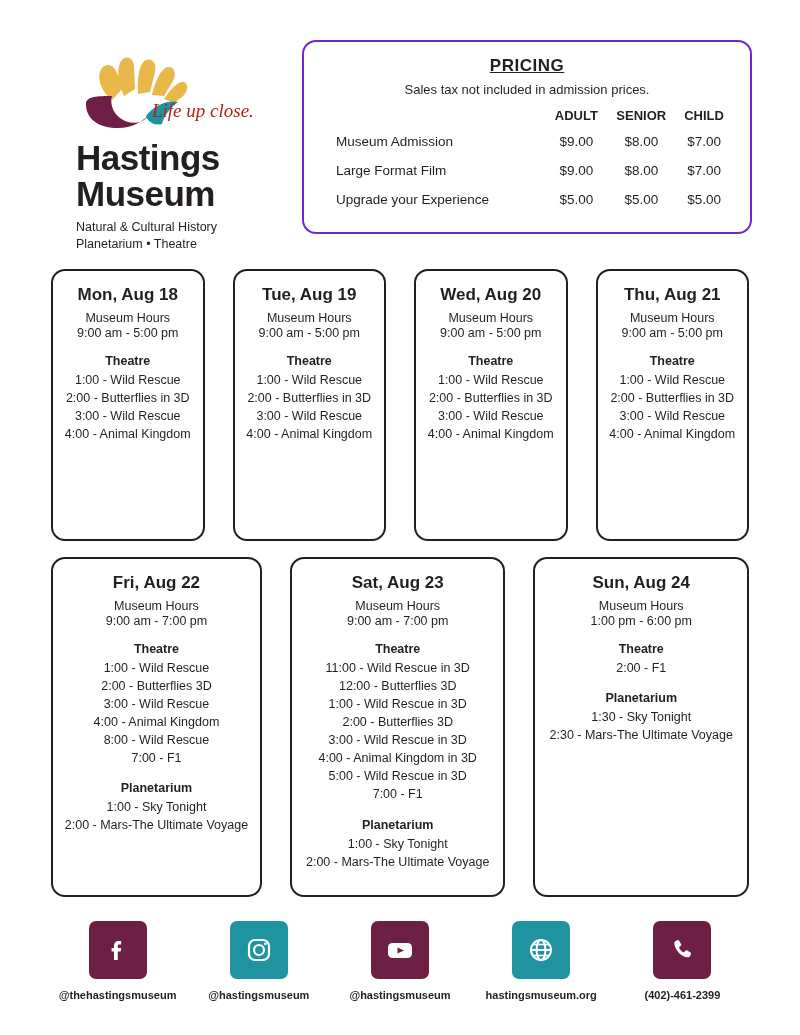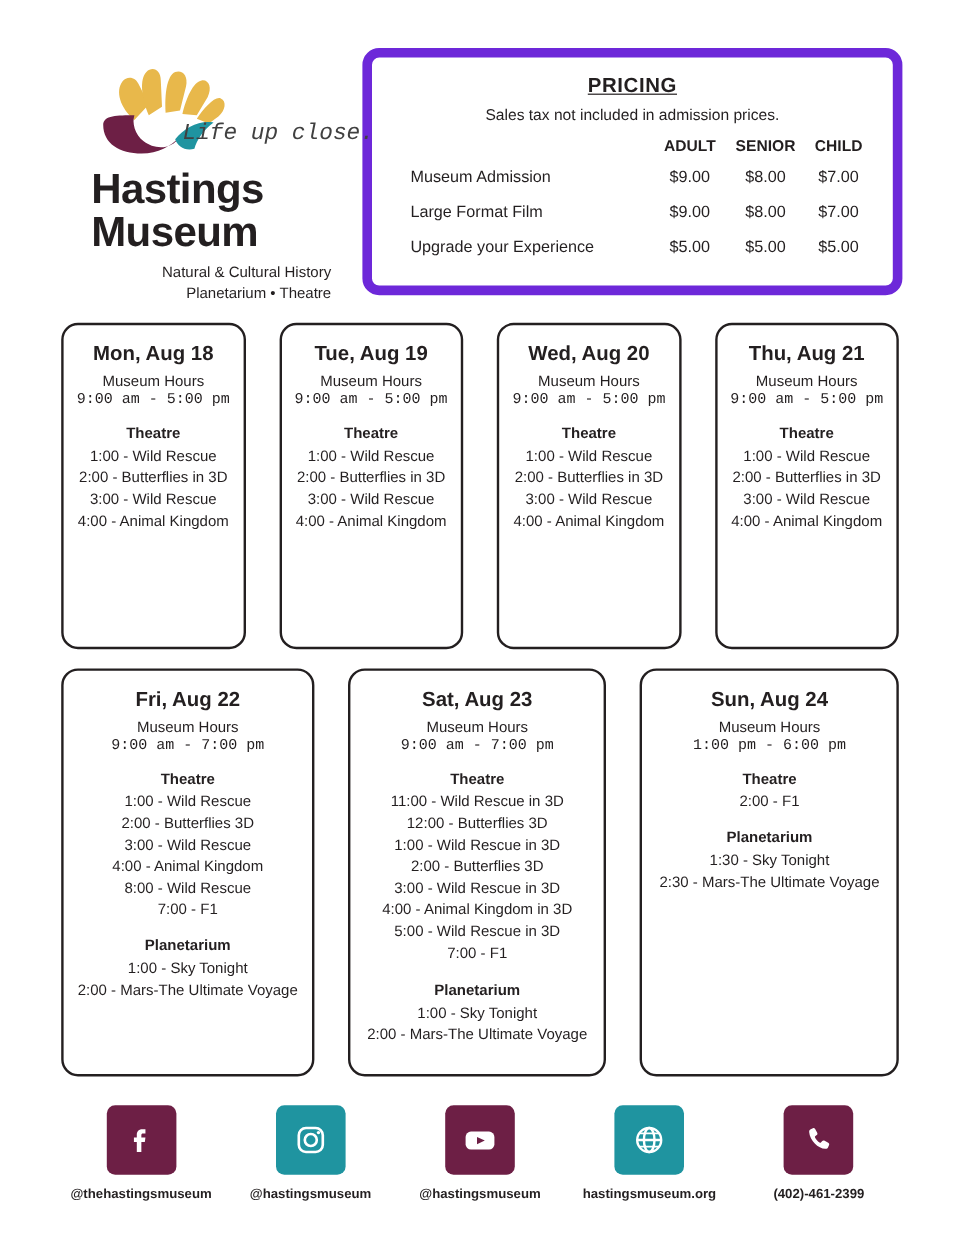--- a/index.html
+++ b/index.html
@@ -39,49 +39,49 @@
     width: 96px; height: 50px;
   }
   .swoosh {
     position: absolute;
     left: 0px; top: 40px;
     width: 112px; height: 36px;
   }
   .tagline {
     position: absolute;
     left: 68px; top: 46px;
-    font-family: Liberation Mono, monospace;
+    font-family: Liberation Serif, serif;
     font-style: italic;
     font-size: 19px;
-    color: #404040;
+    color: #b91c1c;
     white-space: nowrap;
   }
   .brand-name {
     font-family: "Liberation Sans", sans-serif;
     font-weight: bold;
     font-size: 35px;
     line-height: 1.04;
     color: #231f20;
     margin-top: 12px;
     letter-spacing: -0.5px;
   }
   .brand-sub {
     font-size: 12.5px;
     line-height: 1.35;
-    text-align: right;
+    text-align: left;
     margin-top: 6px;
     width: 200px;
     color: #231f20;
   }
 
   
   .pricing {
     flex: 1;
     margin-left: 22px;
-    border: 8px solid #6d28d9;
+    border: 2px solid #6d28d9;
     border-radius: 14px;
     padding: 14px 18px 18px 18px;
     min-height: 192px;
   }
   .pricing-title {
     text-align: center;
     font-weight: bold;
     font-size: 17px;
     text-decoration: underline;
     letter-spacing: 0.5px;
@@ -138,21 +138,20 @@
     font-weight: bold;
     font-size: 17px;
     margin-bottom: 6px;
   }
   .muted-head {
     font-size: 12.5px;
     margin-bottom: 1px;
   }
   .hours {
     font-size: 12.5px;
-    font-family: Liberation Mono, monospace;
   }
   .section-head {
     font-weight: bold;
     font-size: 12.5px;
     margin-top: 14px;
     margin-bottom: 3px;
   }
   .showtime {
     font-size: 12.5px;
     line-height: 1.45;

